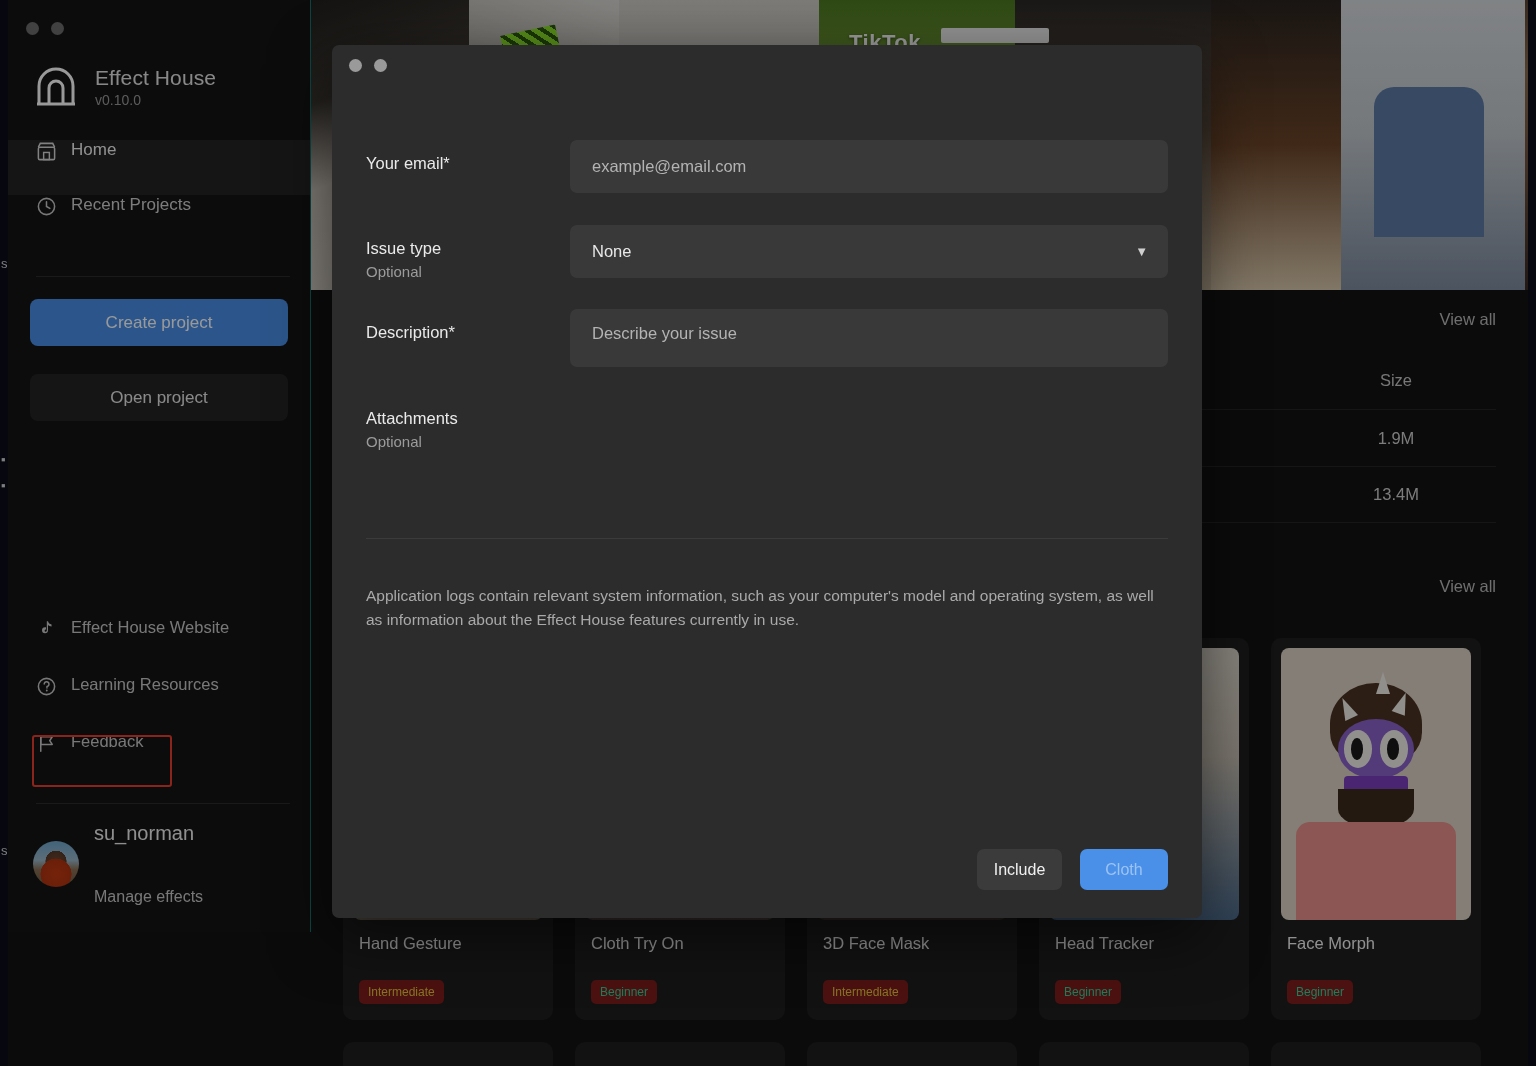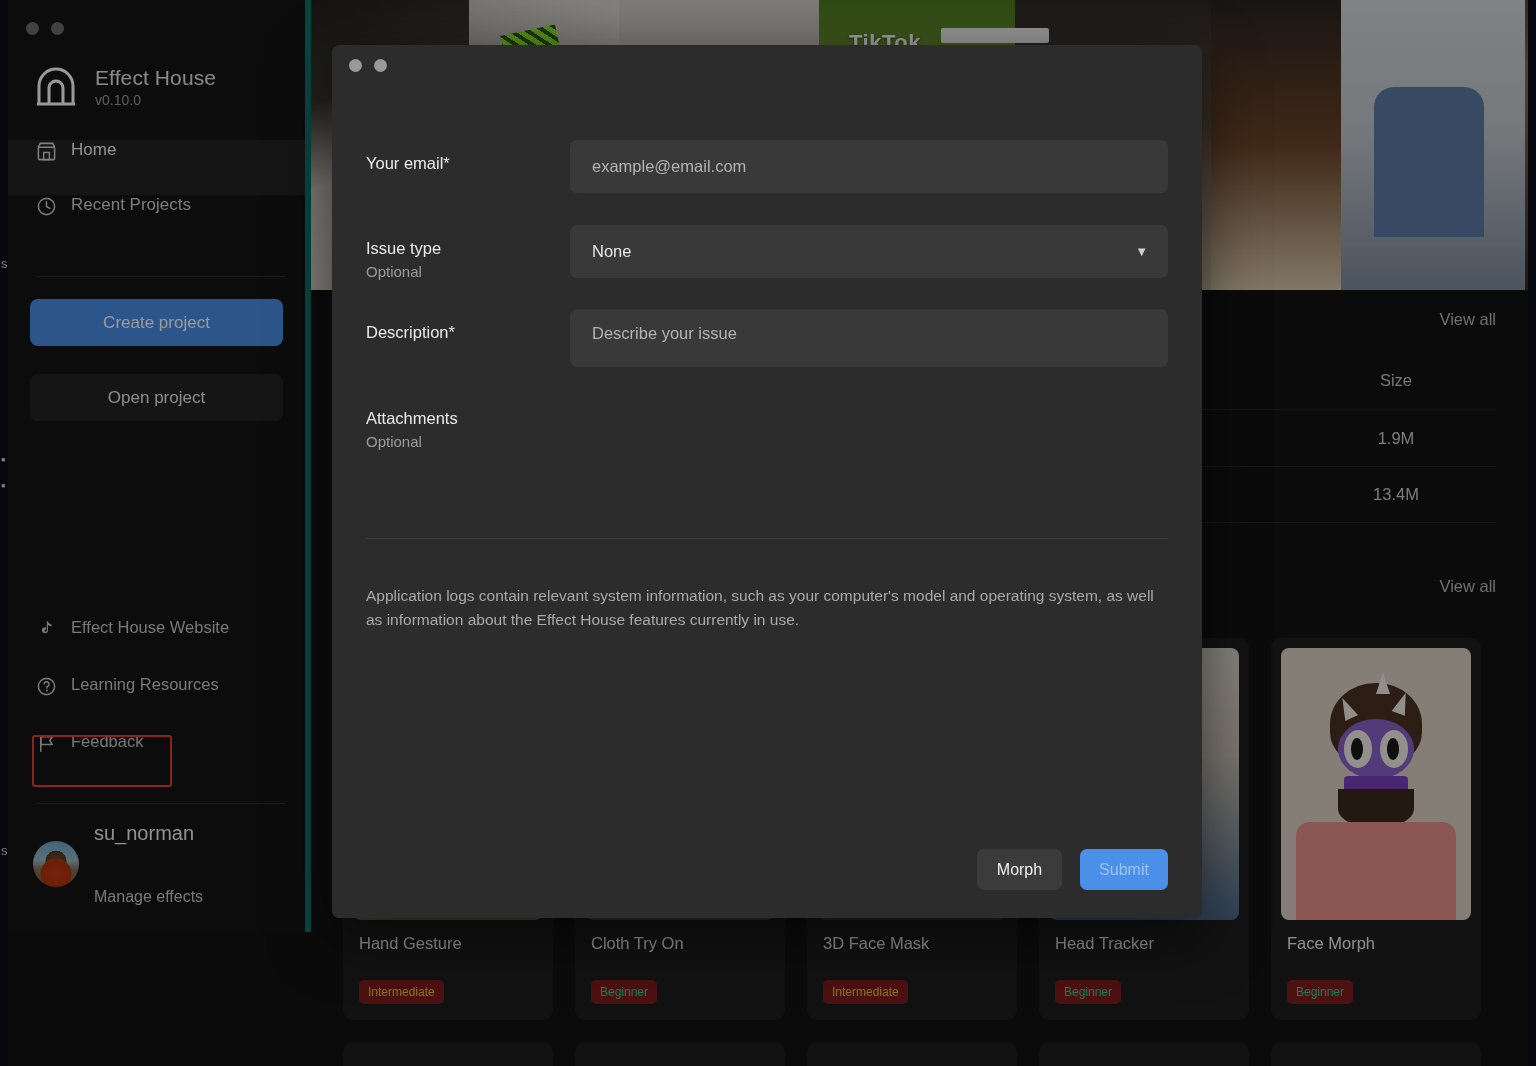--- a/index.html
+++ b/index.html
@@ -59,21 +59,21 @@
     background: #131313;
     overflow: hidden;
   }
 
   
   .sidebar {
     position: absolute;
     left: 0; top: 0;
     width: 303px; height: 932px;
     background: #151515;
-    border-right: 6px solid #0f766e;
+    border-right: 1px solid #0f766e;
     display: flex;
     flex-direction: column;
   }
   .traffic-lights {
     display: flex; gap: 12px;
     padding: 22px 0 0 18px;
     height: 52px;
   }
   .tl-dot { width: 13px; height: 13px; border-radius: 50%; background: #6d6d6d; }
 
@@ -683,18 +683,18 @@
           <div class="flabel-sub">Optional</div>
         </div>
       </div>
     </div>
 
     <div class="modal-divider"></div>
 
     <div class="modal-note">Application logs contain relevant system information, such as your computer's model and operating system, as well as information about the Effect House features currently in use.</div>
 
     <div class="modal-actions">
-      <div class="btn btn-cancel">Morph</div>
-      <div class="btn btn-submit">Submit</div>
+      <div class="btn btn-cancel">Include</div>
+      <div class="btn btn-submit">Cloth</div>
     </div>
   </div>
 
 </div>
 
 </body></html>

